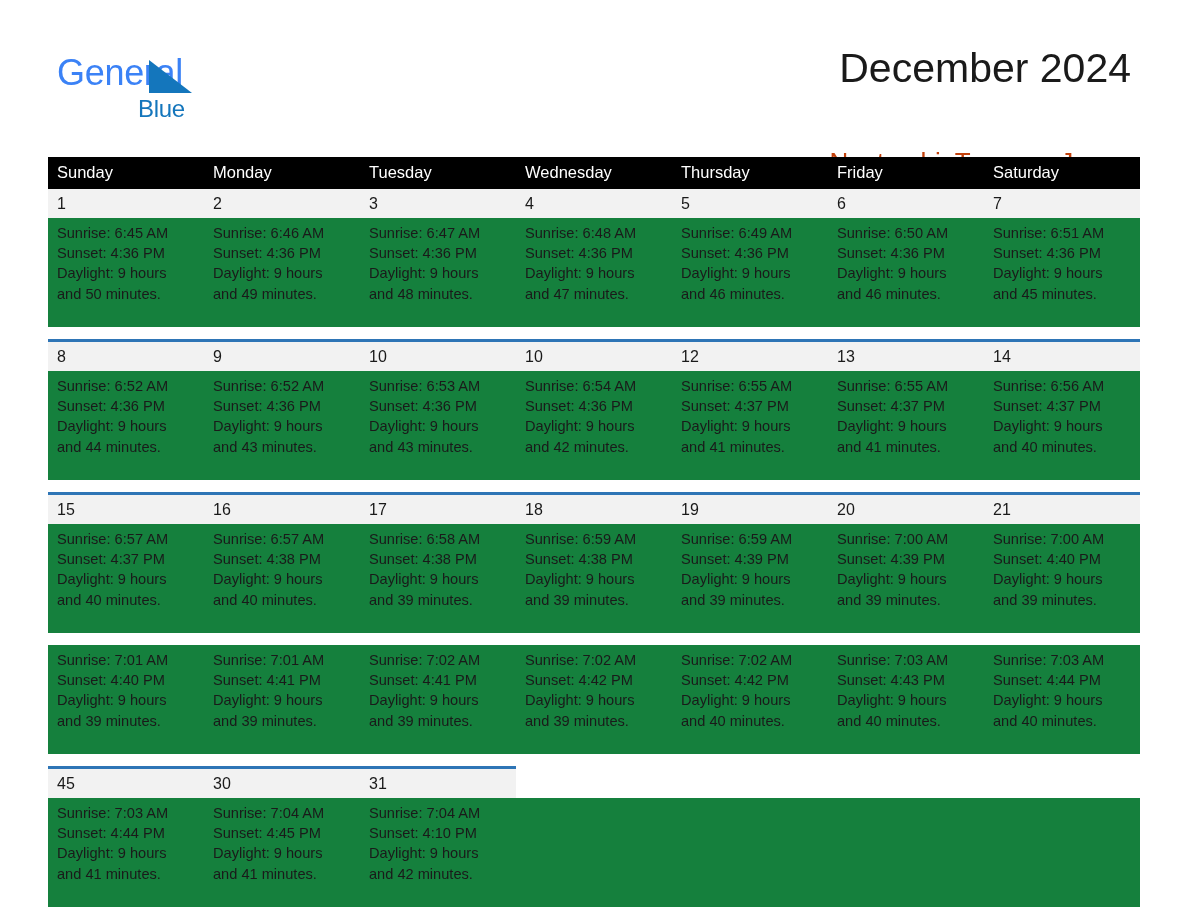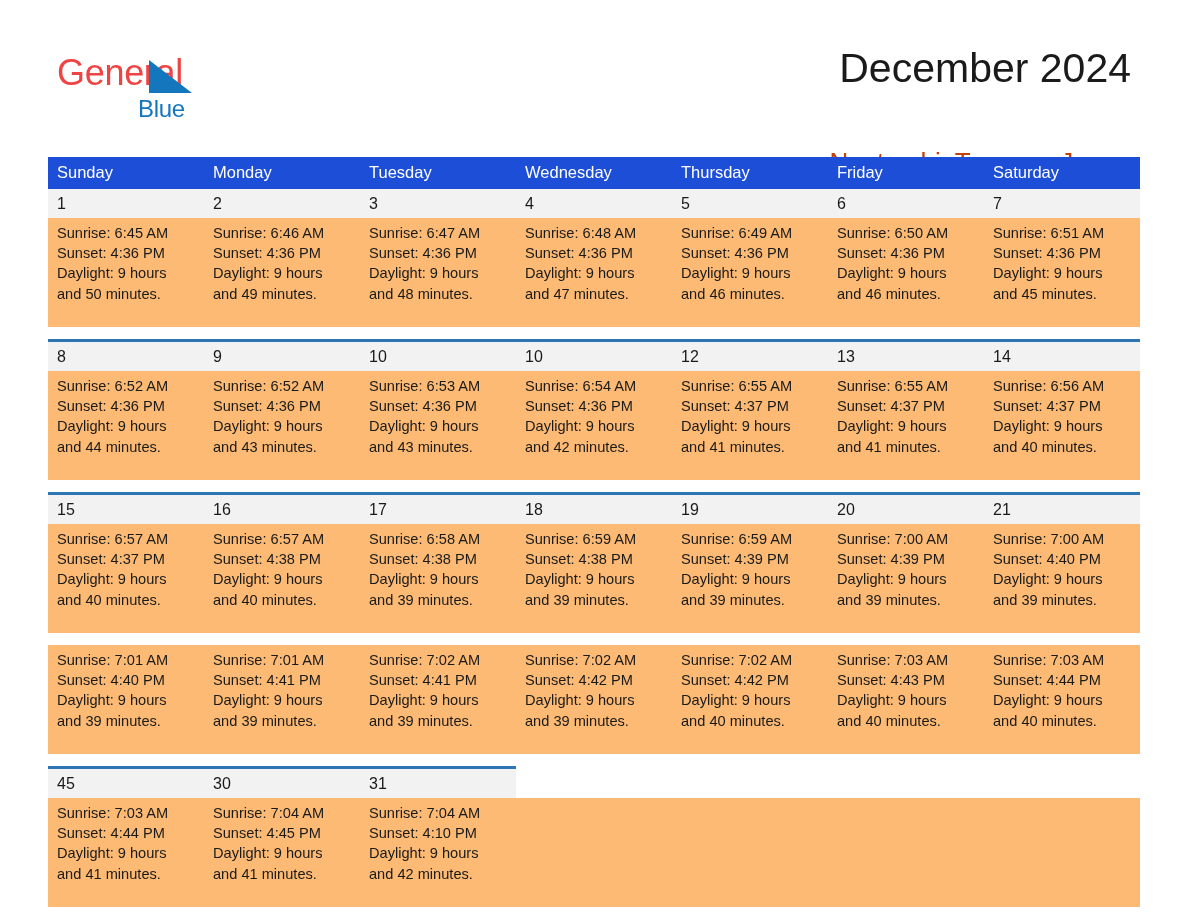--- a/index.html
+++ b/index.html
@@ -35,21 +35,21 @@
     top: 52px;
     width: 300px;
     height: 80px;
   }
   .logo-general {
     position: absolute;
     left: 0;
     top: 0;
     font-size: 36px;
     letter-spacing: -0.3px;
-    color: #ef4444;
+    color: #3b82f6;
     font-family: "Liberation Sans", sans-serif;
     line-height: 42px;
   }
   .logo-triangle {
     position: absolute;
     left: 92px;
     top: 8px;
     width: 0;
     height: 0;
     border-left: 43px solid #1476bc;
@@ -96,21 +96,21 @@
     width: 1092px;
   }
   table.cal {
     border-collapse: collapse;
     table-layout: fixed;
     width: 1092px;
   }
   table.cal col { width: 156px; }
 
   thead th {
-    background: #1d4ed8;
+    background: #000000;
     color: #ffffff;
     font-size: 16.5px;
     font-weight: normal;
     text-align: left;
     padding: 6px 0 7px 9px;
     height: 18px;
     vertical-align: middle;
     line-height: 19px;
   }
 
@@ -127,21 +127,21 @@
   tr.daynum.first td {
     border-top: none;
   }
   tr.daynum td.empty {
     background: #ffffff;
     border-top: 3px solid #ffffff;
   }
 
   
   tr.detail td {
-    background: #fdba74;
+    background: #15803d;
     font-size: 14.6px;
     color: #1a1a1a;
     padding: 5px 6px 18px 9px;
     line-height: 20.2px;
     vertical-align: top;
     height: 86px;
   }
   tr.detail td .line { display: block; white-space: nowrap; }
 
   .spacer-row td { height: 12px; padding: 0; background: #ffffff; }

